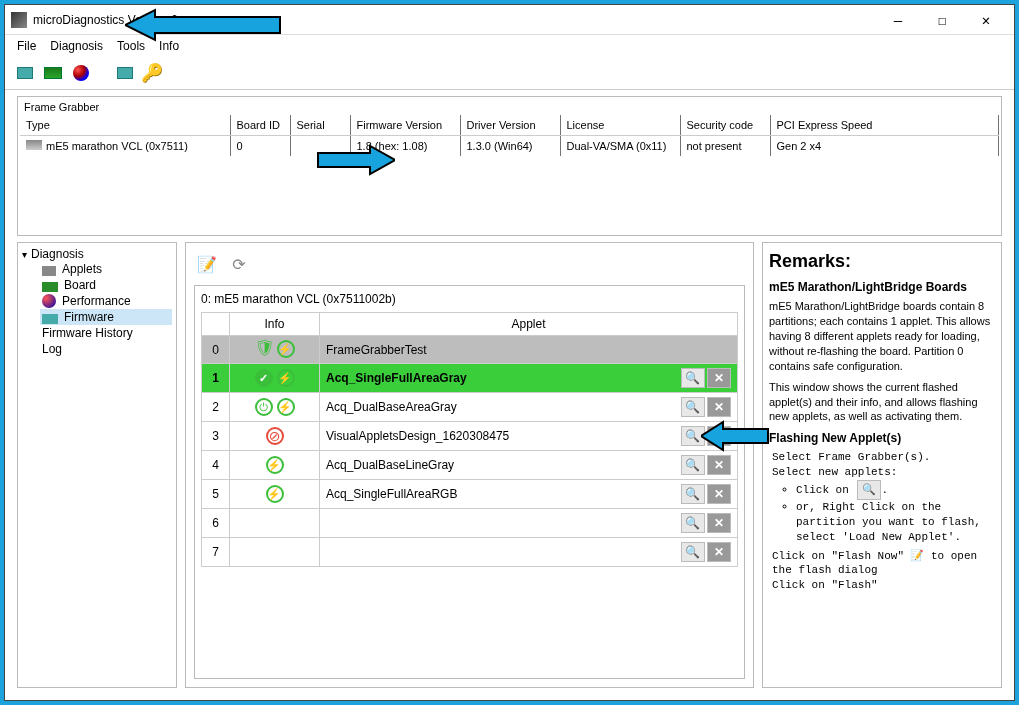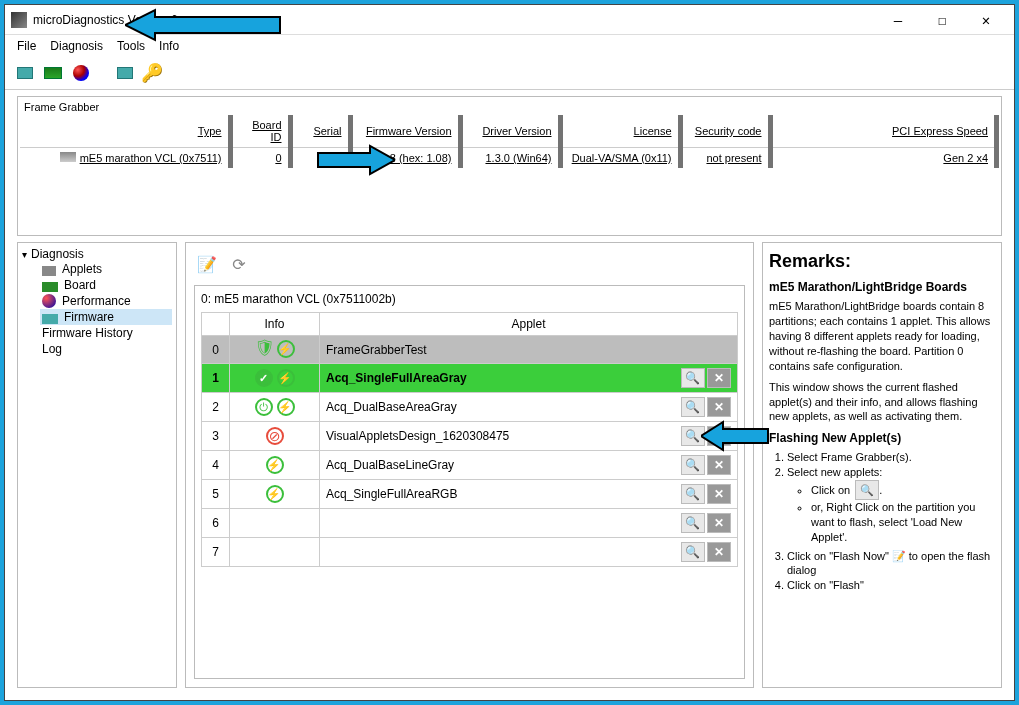--- a/index.html
+++ b/index.html
@@ -14,21 +14,21 @@
 .menubar span { cursor: default; }
 .toolbar { display: flex; gap: 4px; padding: 4px 8px; border-bottom: 1px solid #ccc; align-items: center; }
 .tb-btn { width: 24px; height: 24px; display:flex; align-items:center; justify-content:center; border: 1px solid transparent; }
 .tb-ico-board { width:18px; height:12px; background: linear-gradient(#1a7b1a,#2aa52a); border:1px solid #073; }
 .tb-ico-ball { width:16px; height:16px; border-radius:50%; background: radial-gradient(circle at 30% 30%, #f55,#a00 40%,#00f 70%,#006); }
 .tb-ico-chip { width:16px; height:12px; background:#4aa; border:1px solid #277; }
 .tb-ico-key { color:#e8b400; font-size:18px; line-height:16px; }
 .frame-grabber-panel { margin: 6px 12px; border: 1px solid #bbb; padding: 2px; height: 140px; }
 .fg-label { font-size:11px; padding:2px 4px; }
 .fg-table { width:100%; border-collapse: collapse; font-size:11px; }
-.fg-table th, .fg-table td { text-align:right; padding:4px 6px; border-right:5px solid #737373;text-decoration:underline; }
+.fg-table th, .fg-table td { text-align:left; padding:4px 6px; border-right:1px solid #737373; }
 .fg-table th { border-bottom:1px solid #ccc; font-weight:normal; }
 .fg-row-ico { display:inline-block; width:16px; height:10px; background:linear-gradient(#888,#ccc); margin-right:4px; }
 .main-split { display:flex; flex:1; margin: 0 12px 12px 12px; gap:8px; min-height:0; }
 .tree-panel { width:160px; border:1px solid #bbb; padding:4px; font-size:12px; }
 .tree-root { display:flex; align-items:center; gap:4px; }
 .tree-chev { font-size:10px; }
 .tree-children { margin-left: 18px; }
 .tree-item { display:flex; align-items:flex-end; gap:6px; padding:1px 2px; }
 .tree-item.selected { background:#cde6f7; }
 .ti-applets { width:14px; height:10px; background:#888; }
@@ -56,21 +56,21 @@
 .ico-check::after { content:"✓"; color:#fff; font-size:11px; }
 .ico-blocked { border-color:#e74c3c; color:#e74c3c; }
 .ico-blocked::after { content:"⊘"; font-size:14px; line-height:14px; }
 .act-btn { display:inline-flex; align-items:center; justify-content:center; width:24px; height:20px; background:#e8e8e8; border:1px solid #bbb; margin-left:2px; }
 .act-btn.del { color:#fff; background:#999; font-weight:bold; }
 .applet-cell-inner { display:flex; align-items:center; justify-content:space-between; }
 .remarks-panel { width:240px; border:1px solid #bbb; padding:6px; overflow-y:auto; font-size:11px; line-height:1.35; }
 .remarks-panel h2 { font-size:18px; margin-bottom:6px; }
 .remarks-panel h3 { font-size:12px; margin:6px 0 4px 0; }
 .remarks-panel p { margin-bottom:6px; }
-.remarks-panel ol { margin-left:18px; margin-bottom:6px; }
+.remarks-panel ol { margin-left:3px; margin-bottom:6px;font-family:Liberation Mono, monospace; }
 .remarks-panel ul { margin-left:24px; margin-bottom:4px; }
 
 .arrow { position:absolute; pointer-events:none; z-index:50; }
 .arrow svg { display:block; }
 </style>
 </head>
 <body>
 
 <div class="window" style="position:relative;">
 

